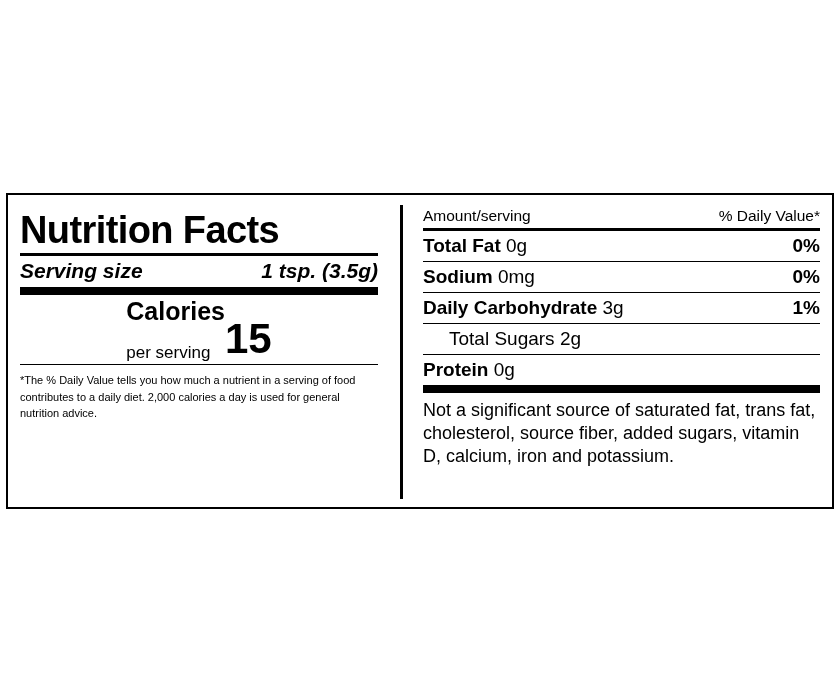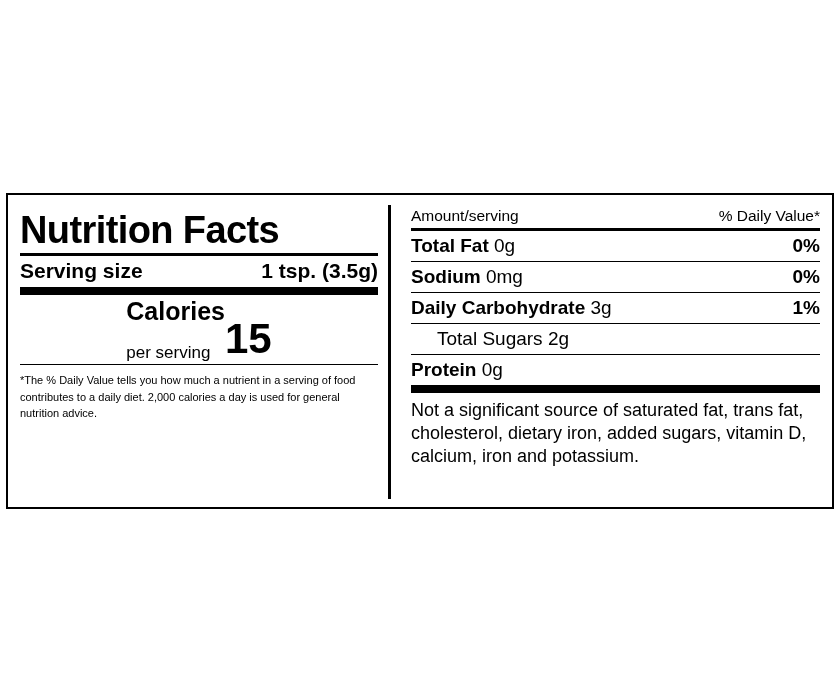--- a/index.html
+++ b/index.html
@@ -29,20 +29,21 @@
   .panel-wrap {
     position: absolute;
     left: 0;
     top: 0;
     width: 100%;
     height: 100%;
     display: flex;
     flex-direction: row;
     box-sizing: border-box;
     padding: 10px 12px 8px 12px;
+    gap: 12px;
   }
 
   
   .left-panel {
     width: 368px;
     box-sizing: border-box;
     padding-right: 10px;
     display: flex;
     flex-direction: column;
   }
@@ -69,20 +70,21 @@
     margin: 0;
   }
 
   .serving-row {
     display: flex;
     justify-content: space-between;
     align-items: baseline;
     font-size: 21px;
     font-weight: bold;
     padding: 3px 0 4px 0;
+    font-style: italic;
   }
 
   .calories-block {
     display: flex;
     justify-content: center;
     align-items: flex-end;
     padding: 3px 0 2px 0;
   }
   .cal-left {
     display: flex;
@@ -217,17 +219,17 @@
         <span class="nutrient-dv"></span>
       </div>
       <div class="rule-thin"></div>
 
       <div class="nutrient-row">
         <span class="nutrient-name"><span>Protein</span> <span class="amt">0g</span></span>
         <span class="nutrient-dv"></span>
       </div>
       <div class="rule-thick"></div>
 
-      <div class="disclaimer">Not a significant source of saturated fat, trans fat, cholesterol, dietary iron, added sugars, vitamin D, calcium, iron and potassium.</div>
+      <div class="disclaimer">Not a significant source of saturated fat, trans fat, cholesterol, source fiber, added sugars, vitamin D, calcium, iron and potassium.</div>
     </div>
 
   </div>
 </div>
 
 </body></html>

